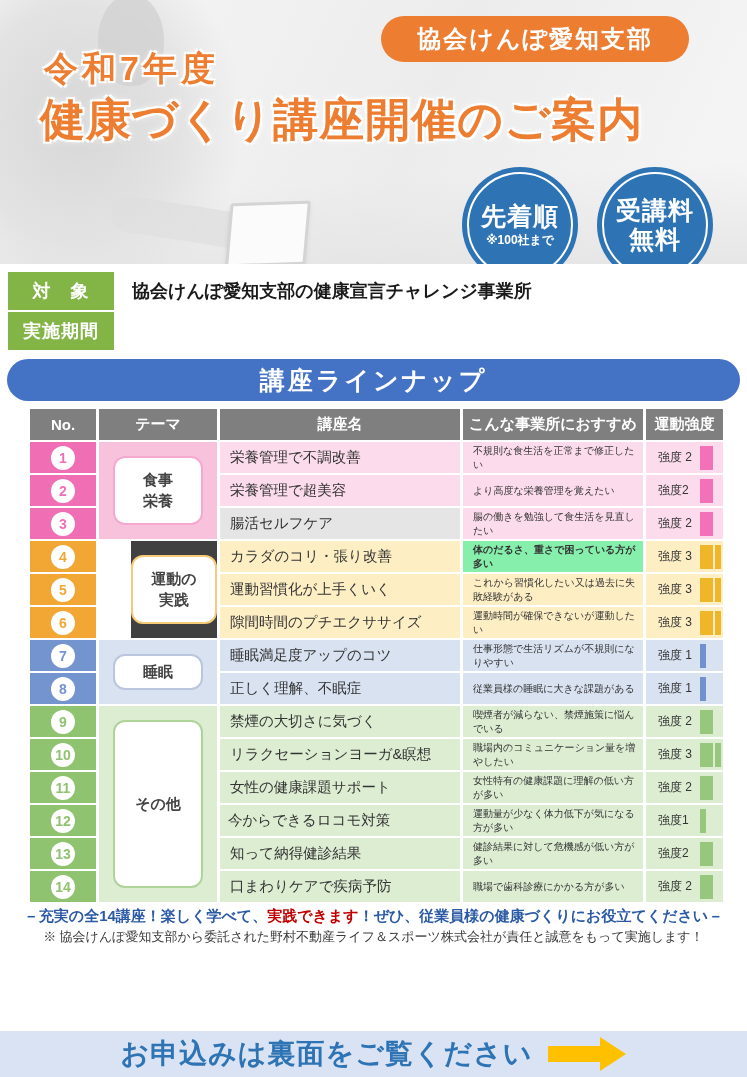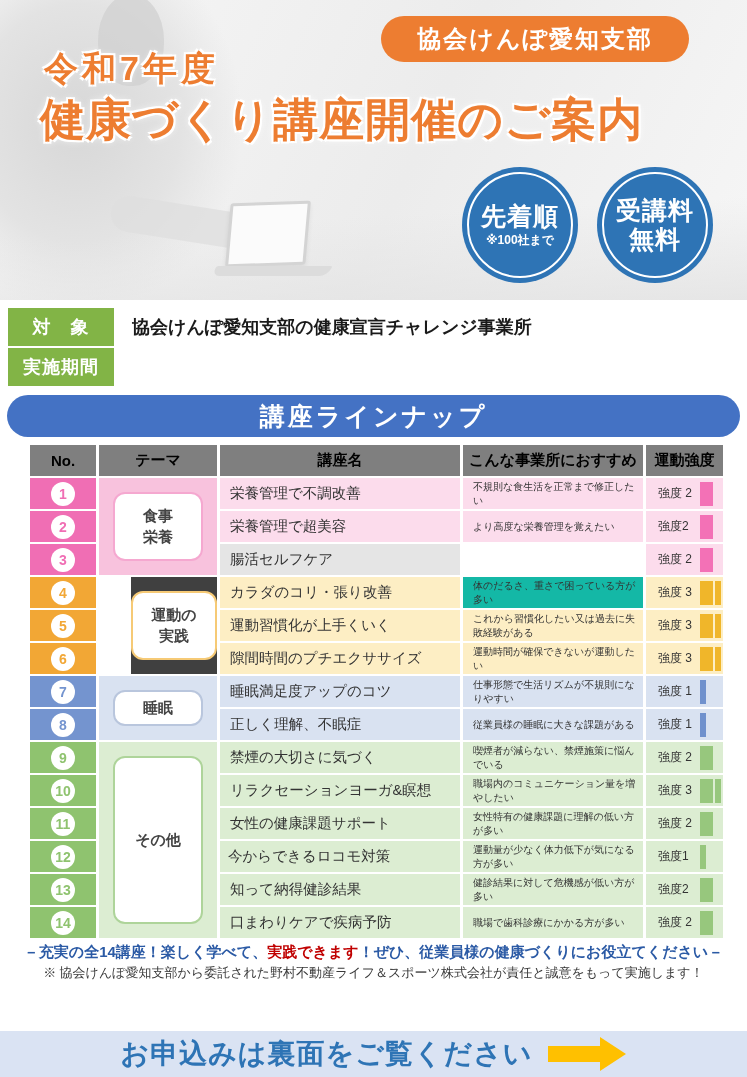--- a/index.html
+++ b/index.html
@@ -1,20 +1,20 @@
 <!DOCTYPE html>
 <html><head>
 <meta charset="utf-8">
 <style>
   * { margin:0; padding:0; box-sizing:border-box; }
   body { background:#fff; font-family:"Liberation Sans","DejaVu Sans",sans-serif; }
   .page { width:747px; height:1077px; position:relative; overflow:hidden; background:#fff; margin:0 auto; }
 
   
-  .hero { position:relative; height:300px; background:linear-gradient(115deg,#f7f7f7 0%,#ececec 55%,#f6f6f6 100%); overflow:hidden; }
+  .hero { position:relative; height:264px; background:linear-gradient(115deg,#f7f7f7 0%,#ececec 55%,#f6f6f6 100%); overflow:hidden; }
   .ph-person { position:absolute; left:-40px; top:-30px; width:280px; height:340px;
     background:radial-gradient(ellipse at 42% 45%, #d7d7d7 0%, #e3e3e3 45%, rgba(238,238,238,0) 72%); }
   .ph-head { position:absolute; left:98px; top:-6px; width:66px; height:92px; border-radius:50% 50% 46% 46%; background:#d0d0d0; opacity:.75; }
   .ph-leg { position:absolute; left:110px; top:208px; width:190px; height:36px; background:#dedede; border-radius:20px; transform:rotate(9deg); opacity:.8; }
   .ph-floor { position:absolute; bottom:-46px; left:-20px; right:-20px; height:130px; background:linear-gradient(180deg,rgba(226,226,226,0),#e2e2e2); transform:rotate(-3deg); }
   .ph-laptop-screen { position:absolute; left:228px; top:202px; width:80px; height:64px; background:#fbfbfb; border:3px solid #d4d4d4; border-radius:3px; transform:skewX(-7deg) rotate(-2deg); box-shadow:0 3px 5px rgba(0,0,0,.07); }
   .ph-laptop-base { position:absolute; left:214px; top:266px; width:116px; height:10px; background:#dcdcdc; border-radius:2px 2px 8px 8px; transform:skewX(-28deg); }
 
   .hero-badge { position:absolute; top:16px; right:58px; background:#ed7d31; color:#fff;
     font-size:24px; font-weight:bold; letter-spacing:2px; padding:7px 36px; border-radius:26px; }
@@ -42,21 +42,21 @@
   .info-note-light { font-size:14px; color:#444; margin-left:6px; font-family:"Liberation Serif","DejaVu Serif",serif; }
   .info-content span:empty { display:none; }
 
   
   .lineup-bar { margin:9px 7px 8px 7px; height:42px; background:#4472c4; border-radius:21px; color:#fff;
     font-size:25px; font-weight:bold; letter-spacing:3px; display:flex; align-items:center; justify-content:center; }
 
   
   #course-grid { margin:0 30px; display:grid; grid-template-columns:66px 118px 240px 180px 1fr;
     grid-template-rows:31px repeat(14,31px); row-gap:2px; column-gap:3px; }
-  .th { background:#7f7f7f; color:#000000; font-weight:bold; font-size:15px; display:flex; align-items:center; justify-content:center; }
+  .th { background:#7f7f7f; color:#ffffff; font-weight:bold; font-size:15px; display:flex; align-items:center; justify-content:center; }
   .no-cell { display:flex; align-items:center; justify-content:center; }
   .num-circle { width:24px; height:24px; background:#fff; border-radius:50%; display:flex; align-items:center; justify-content:center;
     font-weight:bold; font-size:14px; }
   .theme-cell { display:flex; justify-content:center; padding:14px 0; }
   .theme-box { background:#fff; border:2px solid #ccc; border-radius:12px; width:90px; height:100%;
     display:flex; align-items:center; justify-content:center; font-size:15px; font-weight:bold; color:#444;
     white-space:pre-line; text-align:center; line-height:1.35; }
   .cell { display:flex; align-items:center; padding:0 10px; color:#333; }
   .cell.course { font-size:14.5px; }
   .cell.reco { font-size:10px; padding-right:4px; }
@@ -147,35 +147,36 @@
       <div class="cell strength" style="grid-area: 3 / 5; background: rgb(252, 220, 236);">
         <span class="strength-label">強度2</span>
         <span class="bars">
           <i class="bar" style="width: 13px; background: rgb(243, 113, 182);"></i>
         </span>
       </div>
       <div class="no-cell" style="grid-area: 4 / 1; background: rgb(240, 110, 180);">
         <span class="num-circle" style="color: rgb(240, 110, 180);">3</span>
       </div>
       <div class="cell course" style="grid-area: 4 / 3; background: #e5e5e5;">腸活セルフケア</div>
+      <div class="cell reco" style="grid-area: 4 / 4; background: rgb(252, 220, 236);">腸の働きを勉強して食生活を見直したい</div>
       <div class="cell strength" style="grid-area: 4 / 5; background: rgb(252, 220, 236);">
         <span class="strength-label">強度 2</span>
         <span class="bars">
           <i class="bar" style="width: 13px; background: rgb(243, 113, 182);"></i>
         </span>
       </div>
       <div class="theme-cell" style="grid-area: 5 / 2 / span 3; background: #404040; margin-left: 32px;">
         <div class="theme-box" style="border-color: rgb(246, 202, 118);">運動の
 実践</div>
       </div>
       <div class="no-cell" style="grid-area: 5 / 1; background: rgb(242, 167, 53);">
         <span class="num-circle" style="color: rgb(242, 167, 53);">4</span>
       </div>
       <div class="cell course" style="grid-area: 5 / 3; background: rgb(253, 238, 196);">カラダのコリ・張り改善</div>
-      <div class="cell reco" style="grid-area: 5 / 4; background: #14b8a6;">体のだるさ、重さで困っている方が多い</div>
+      <div class="cell reco" style="grid-area: 5 / 4; background: #86efac; font-weight: bold;">体のだるさ、重さで困っている方が多い</div>
       <div class="cell strength" style="grid-area: 5 / 5; background: rgb(253, 238, 196);">
         <span class="strength-label">強度 3</span>
         <span class="bars">
           <i class="bar" style="width: 13px; background: rgb(240, 182, 42);"></i>
           <i class="bar" style="width: 6px; background: rgb(240, 182, 42);"></i>
         </span>
       </div>
       <div class="no-cell" style="grid-area: 6 / 1; background: rgb(242, 167, 53);">
         <span class="num-circle" style="color: rgb(242, 167, 53);">5</span>
       </div>

